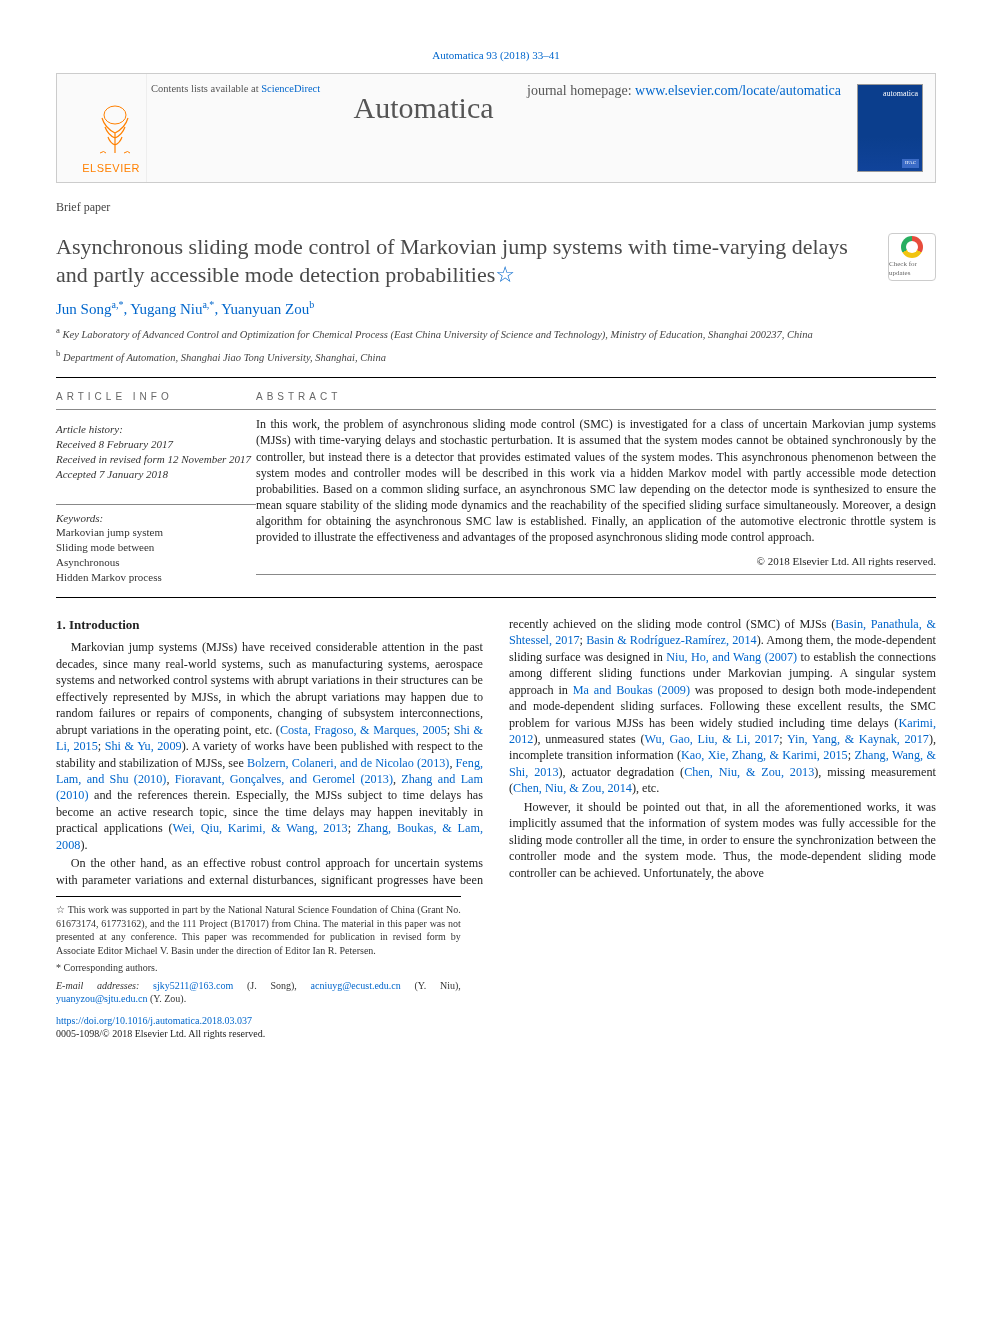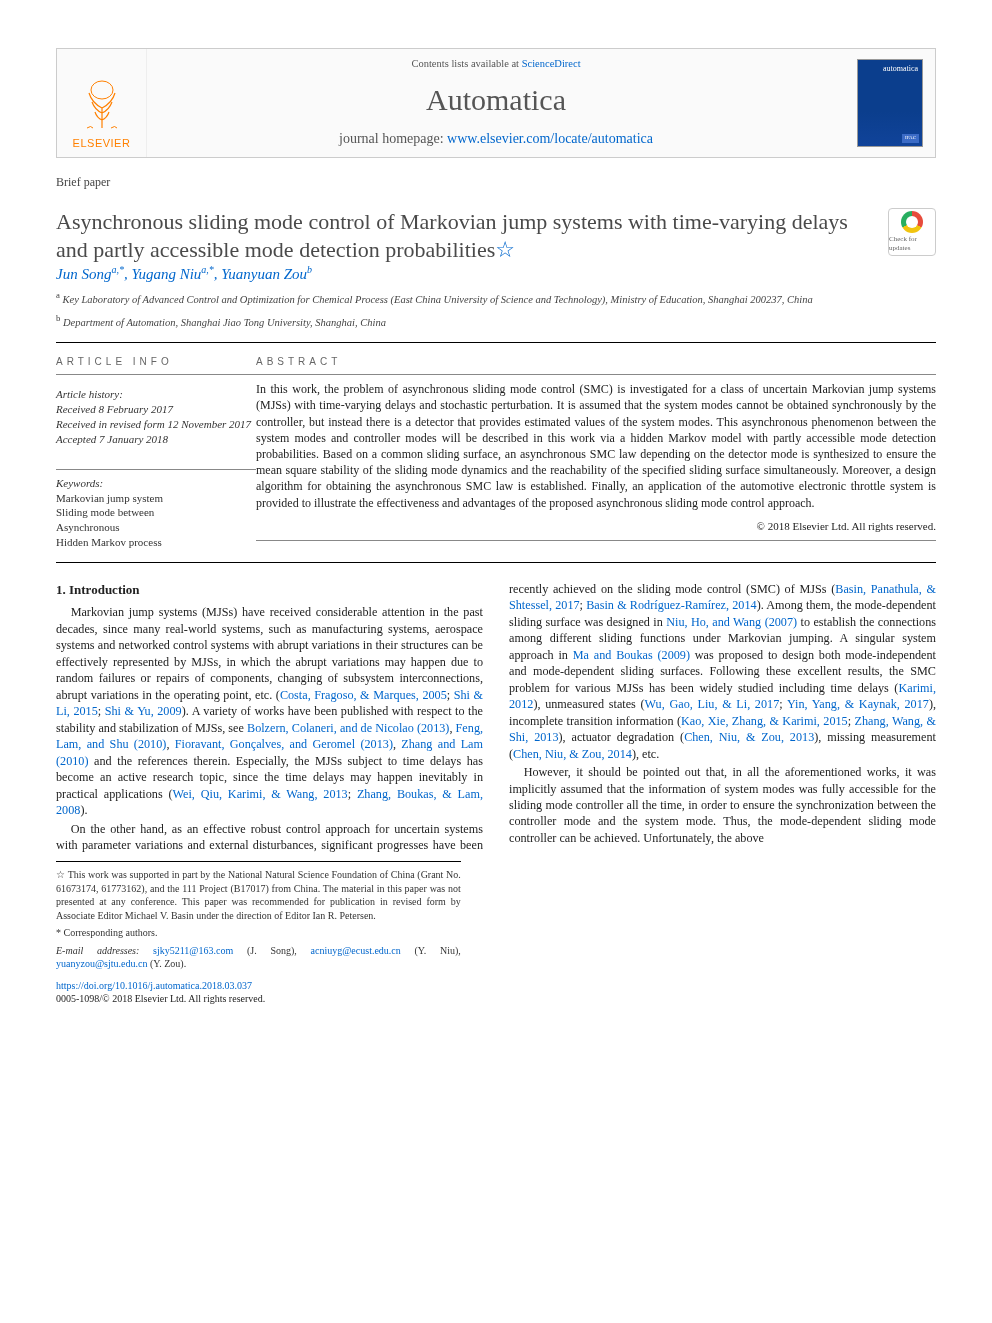--- a/index.html
+++ b/index.html
@@ -20,36 +20,36 @@
     display: flex;
     align-items: stretch;
     margin-bottom: 16px;
     background: #fafafa;
     min-height: 110px;
   }
   .banner-left {
     width: 90px;
     display: flex;
     flex-direction: column;
-    align-items: center;
+    align-items: flex-end;
     justify-content: flex-end;
     padding: 8px 6px 6px 6px;
     border-right: 1px solid #eee;
   }
   .els-tree {
     width: 50px; height: 54px;
     margin-bottom: 4px;
   }
   .els-label { font-size: 11px; color: #ff8000; letter-spacing: 0.5px; font-family: Arial, sans-serif; }
   .banner-center {
     flex: 1;
     text-align: center;
     padding: 8px 4px;
     display: flex;
-    flex-direction: column;
+    flex-direction: row;
     justify-content: space-between;
   }
   .contents-line { font-size: 10.5px; color: #555; }
   .journal-name { font-family: Georgia, serif; font-size: 30px; color: #555; margin: 6px 0; }
   .homepage-line { font-size: 14px; color: #555; }
   .banner-right {
     width: 90px;
     padding: 8px;
     display: flex;
     align-items: center;
@@ -87,21 +87,21 @@
   }
   .crossmark-circle {
     width: 22px; height: 22px; border-radius: 50%;
     background: conic-gradient(#e74c3c 0 120deg,#f1c40f 120deg 240deg,#27ae60 240deg 360deg);
     position: relative; margin-bottom: 2px;
   }
   .crossmark-circle::after {
     content: ""; position: absolute; inset: 5px;
     background: #fff; border-radius: 50%;
   }
-  .authors { font-size: 15px; color: #0066cc; font-style: italic; }
+  .authors { margin-top: 10px; font-size: 15px; color: #0066cc; }
   .authors sup { font-size: 10px; color: #0066cc; }
   .affil { font-size: 10.5px; font-style: italic; color: #444; margin-top: 6px; }
   .affil sup { font-style: normal; }
   hr.rule { border: none; border-top: 1px solid #000; margin: 12px 0; }
   hr.thin { border: none; border-top: 1px solid #888; }
   .info-abs { display: flex; margin-top: 4px; }
   .info-col { width: 200px; font-size: 11px; flex-shrink: 0; }
   .abs-col { flex: 1; font-size: 12px; }
   .sec-head {
     font-size: 10px; letter-spacing: 4px; color: #666;
@@ -134,20 +134,23 @@
   .footnotes p { margin-bottom: 4px; text-align: justify; }
   .doi-block { font-size: 10px; margin-top: 8px; }
   .star { font-family: Arial, sans-serif; }
   .spacer-kw { margin-top: 22px; }
 </style>
 </head>
 <body>
 
 <div class="page">
 
+  <div class="top-cite">
+    <a>Automatica 93 (2018) 33–41</a>
+  </div>
 
   <div class="banner">
     <div class="banner-left">
       <svg class="els-tree" viewBox="0 0 50 54">
         <rect x="0" y="0" width="50" height="54" fill="none"></rect>
         <path d="M25 50 L25 30 M25 30 Q15 25 12 15 M25 30 Q35 25 38 15 M25 35 Q18 32 15 24 M25 35 Q32 32 35 24 M25 42 Q20 40 18 34 M25 42 Q30 40 32 34" stroke="#ff8000" stroke-width="1.2" fill="none"></path>
         <ellipse cx="25" cy="12" rx="11" ry="9" fill="none" stroke="#ff8000" stroke-width="1"></ellipse>
         <path d="M10 50 Q14 47 16 50 M34 50 Q38 47 40 50" stroke="#ff8000" stroke-width="1" fill="none"></path>
       </svg>
       <div class="els-label">ELSEVIER</div>

